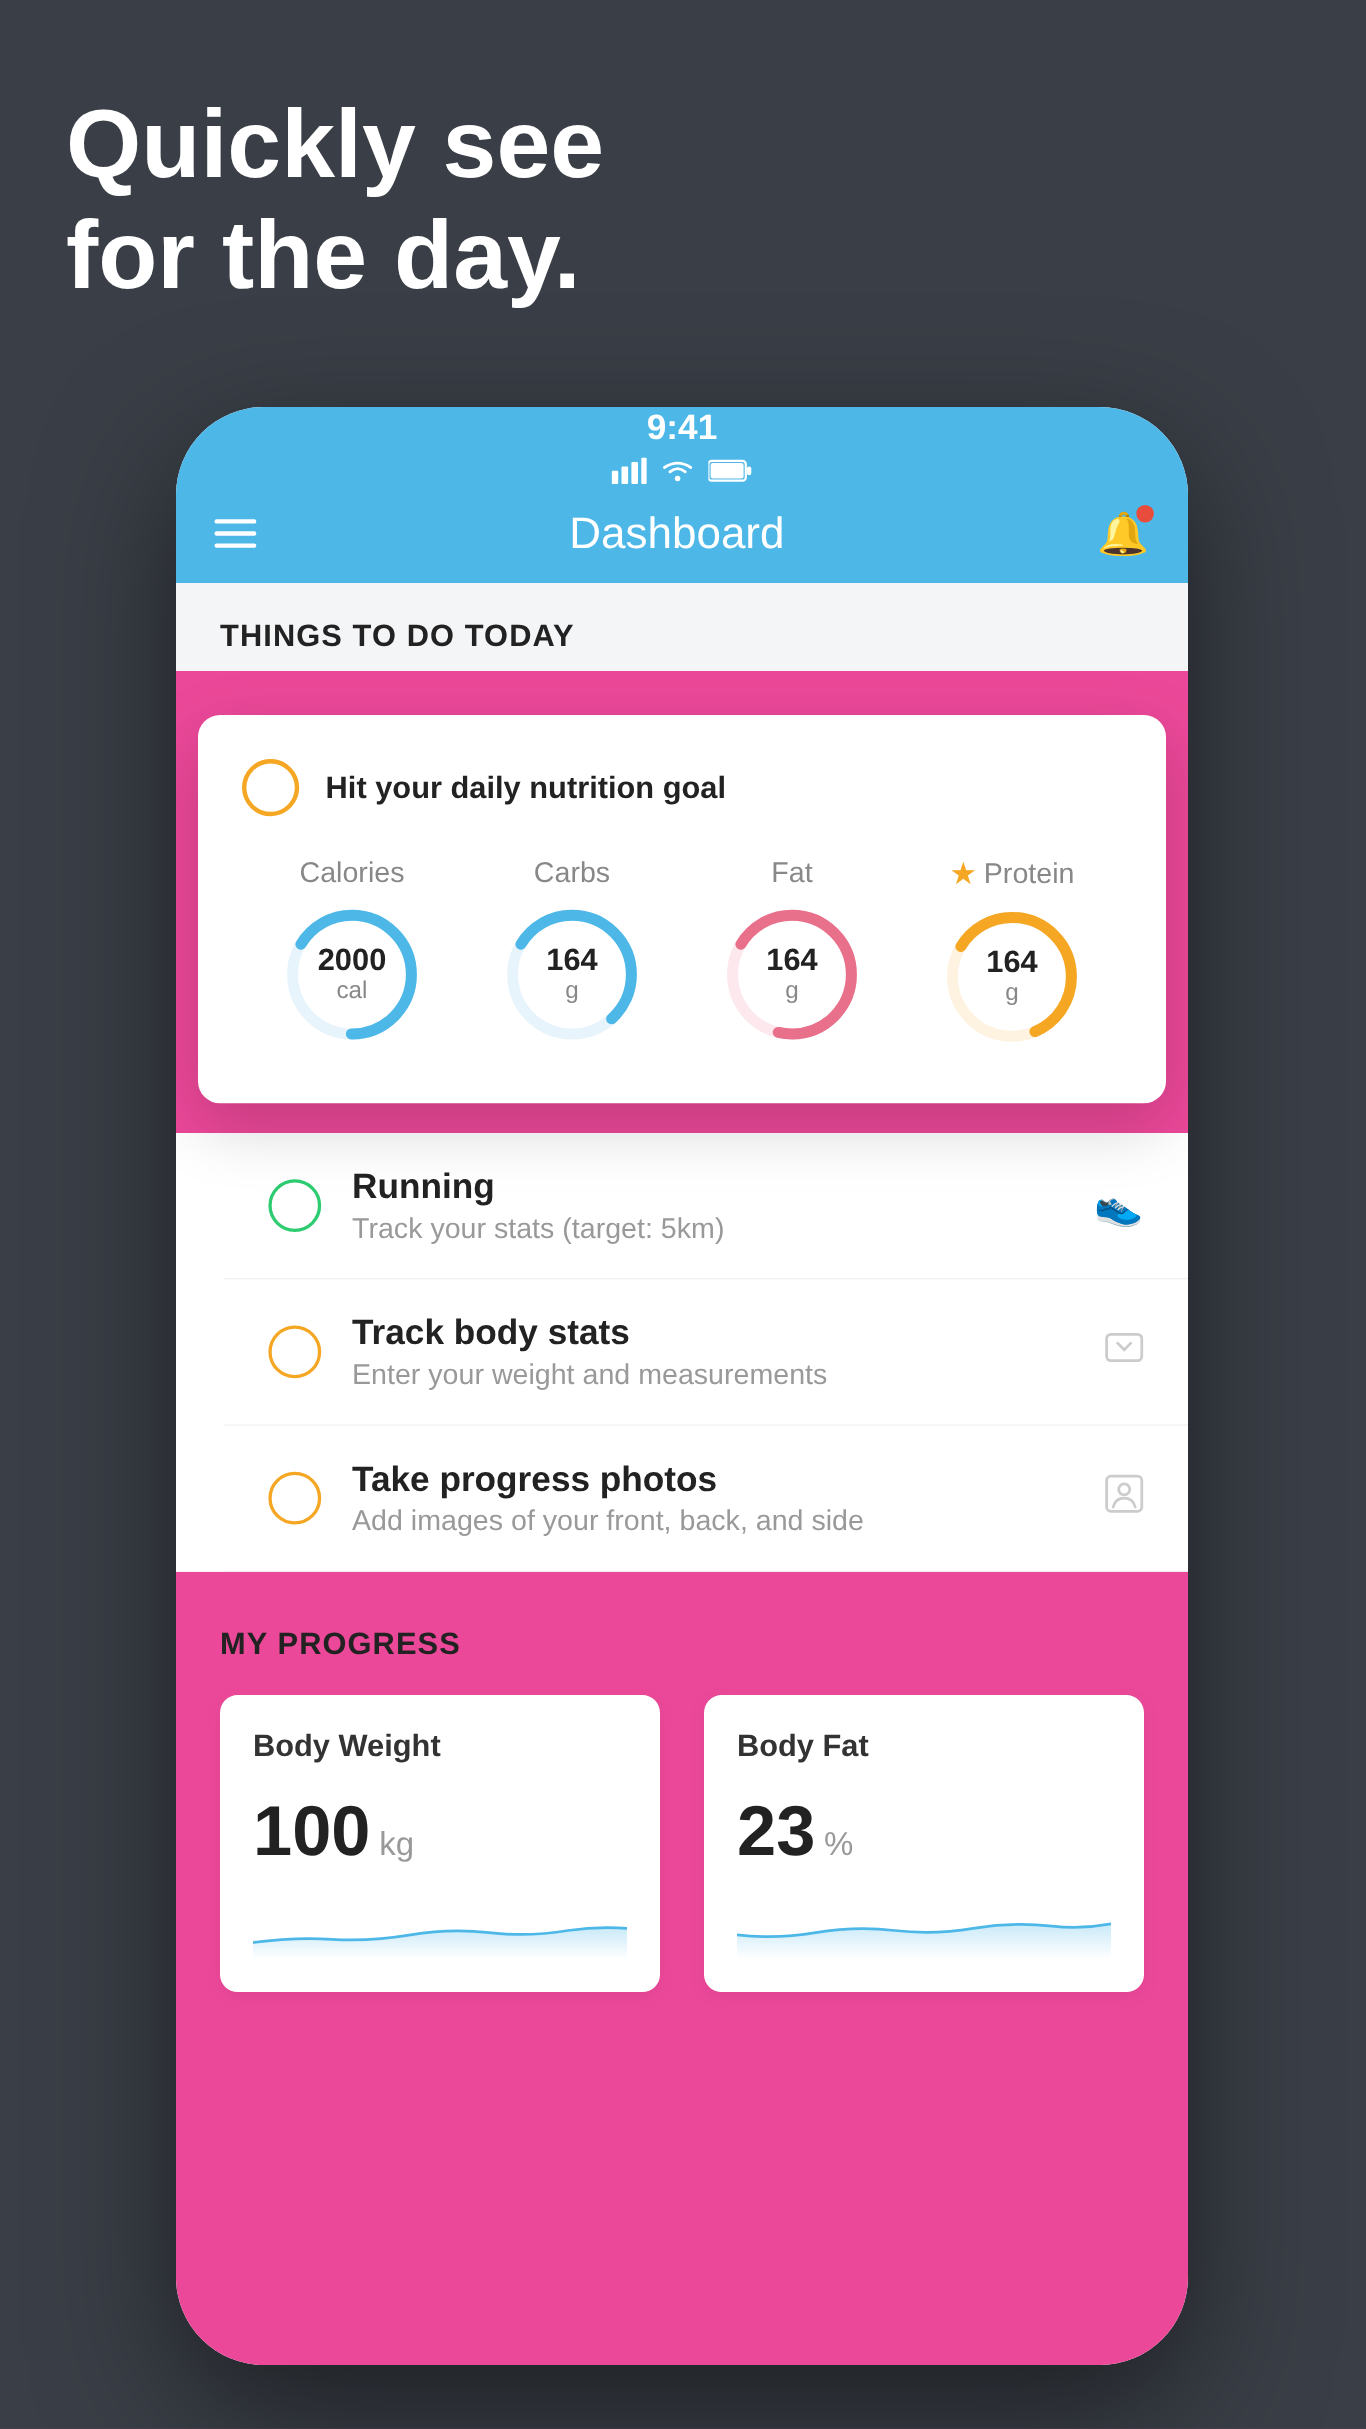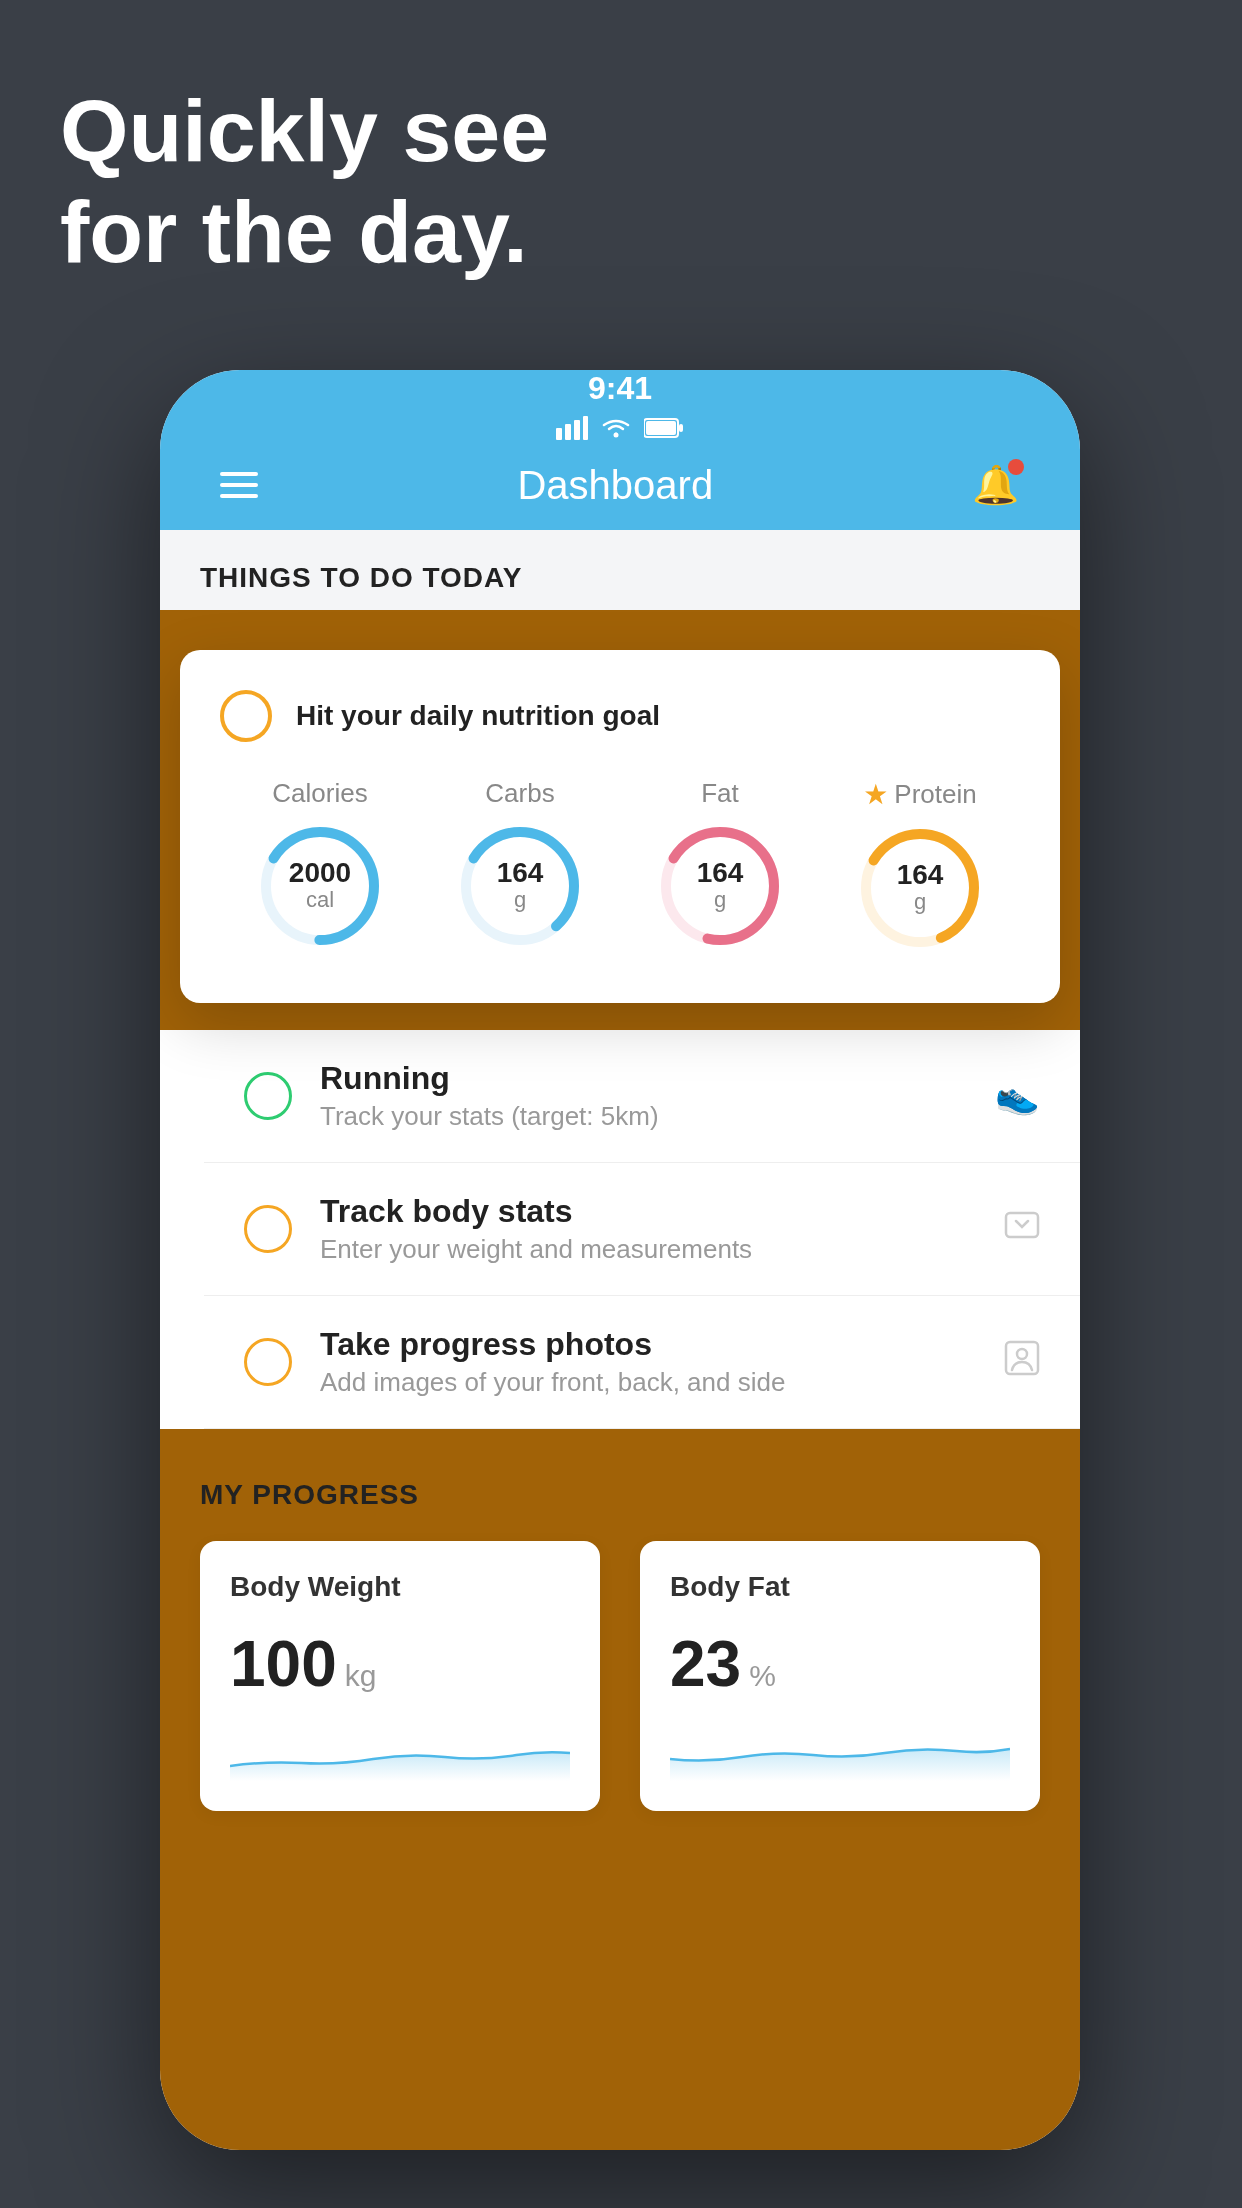--- a/index.html
+++ b/index.html
@@ -61,21 +61,21 @@
       font-size: 28px;
     }
 
     
     .nav-bar {
       background: #4db8e8;
       height: 90px;
       display: flex;
       align-items: center;
       justify-content: space-between;
-      padding: 0 60px;
+      padding: 0 35px;
     }
     .hamburger-icon {
       display: flex;
       flex-direction: column;
       gap: 7px;
     }
     .hamburger-icon span {
       display: block;
       width: 38px;
       height: 4px;
@@ -97,21 +97,21 @@
       top: -4px;
       right: -4px;
       width: 16px;
       height: 16px;
       background: #e74c3c;
       border-radius: 50%;
     }
 
     
     .content-area {
-      background: #a16207;
+      background: #ec4899;
       height: calc(1780px - 160px);
       overflow: hidden;
       position: relative;
     }
 
     
     .section-header {
       background: #f4f5f7;
       padding: 32px 40px 16px;
     }

